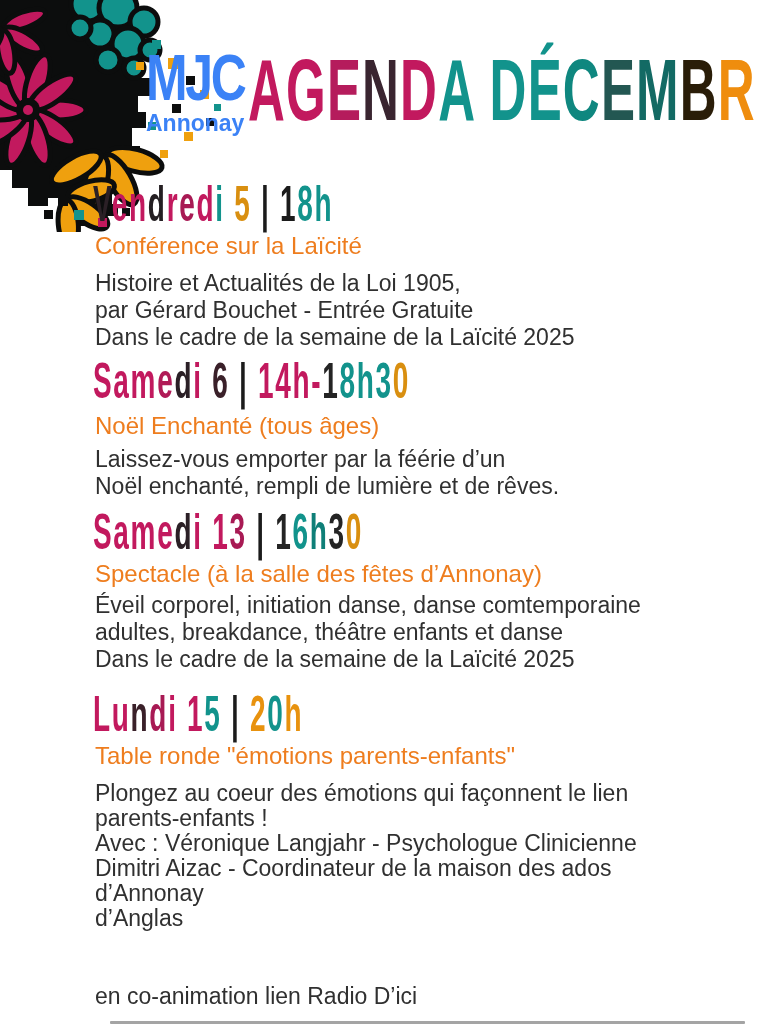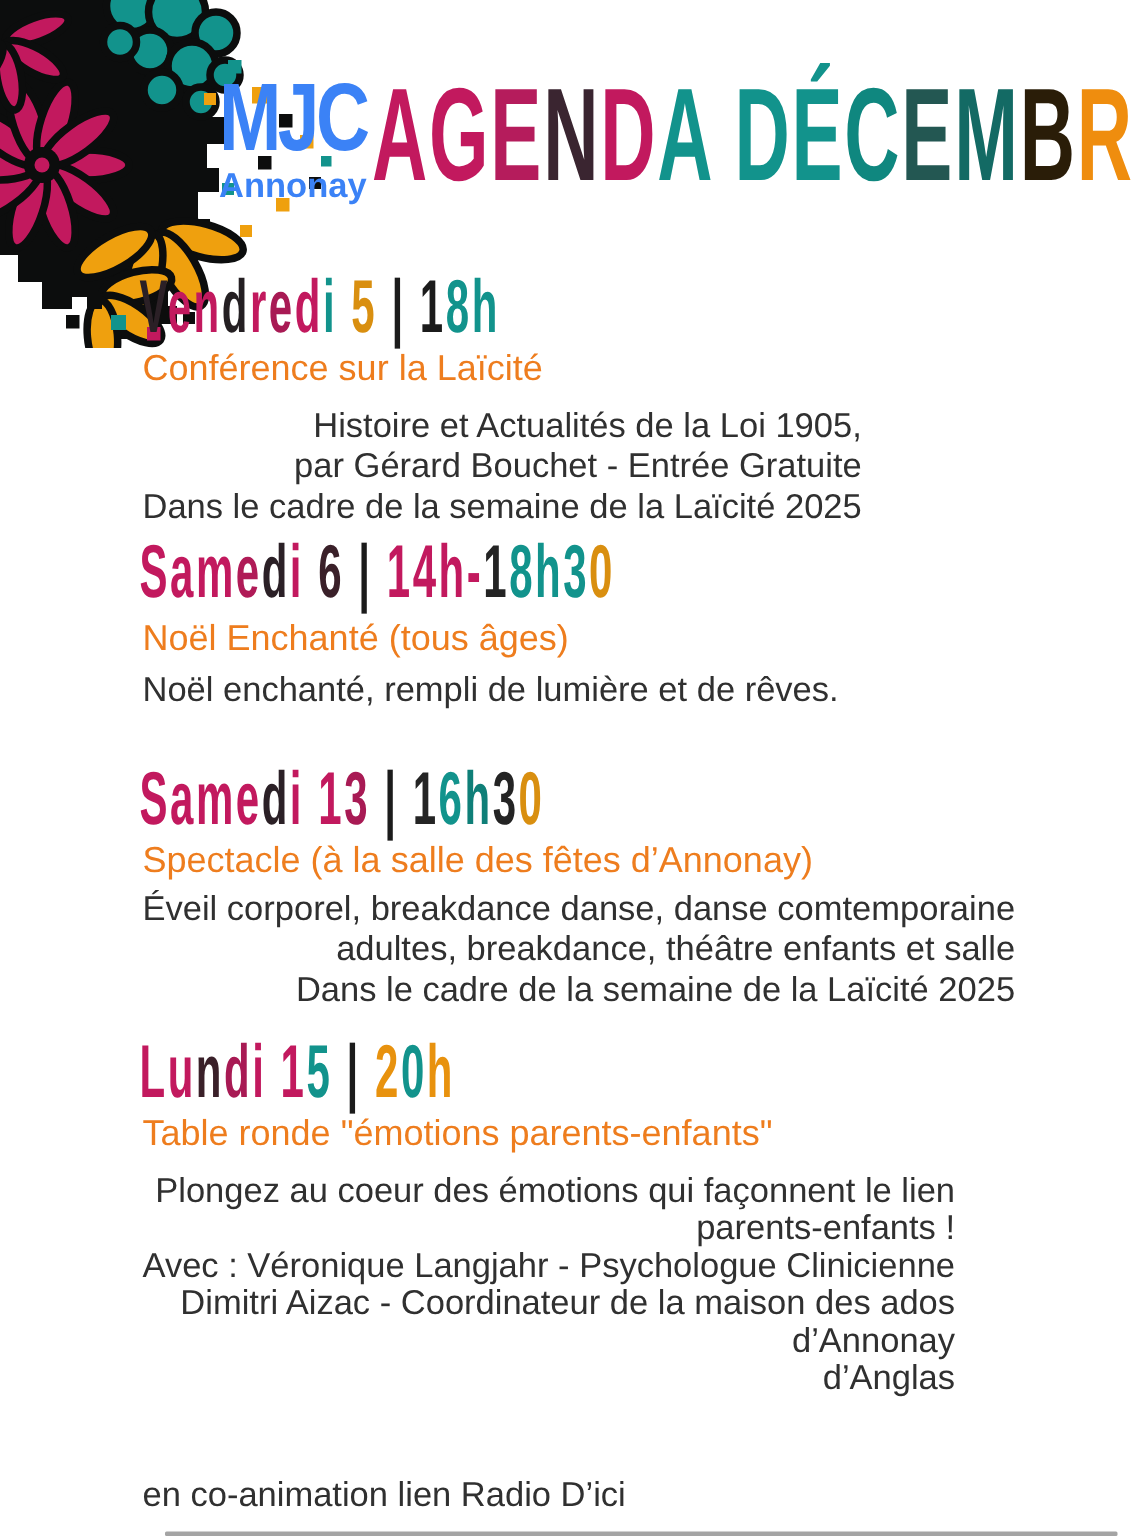--- a/index.html
+++ b/index.html
@@ -29,21 +29,21 @@
     position:absolute;left:93px;margin:0;white-space:nowrap;
     font-size:50px;font-weight:700;letter-spacing:3px;line-height:1;
     transform:scaleX(.56);transform-origin:left top;color:#1b1b1b;
   }
   .ev-sub{
     position:absolute;left:95px;margin:0;white-space:nowrap;
     font-size:24px;font-weight:400;color:#ee7d1e;line-height:1.2;
   }
   .ev-body{
     position:absolute;left:95px;margin:0;color:#303030;
-    font-size:23px;line-height:27px;white-space:nowrap;text-align:right;
+    font-size:23px;line-height:27px;white-space:nowrap;
   }
   .ev-body.tight{line-height:25px;}
   .note{
     position:absolute;left:95px;color:#303030;font-size:23px;white-space:nowrap;
   }
   .crop-strip{
     position:absolute;left:110px;top:1021px;width:635px;height:3px;
     background:#5a5a5a;opacity:.55;border-radius:1px;
   }
 </style>
@@ -176,28 +176,29 @@
     <h3 class="ev-sub" style="top:232px">Conférence sur la Laïcité</h3>
     <div class="ev-body" style="top:270px">
       <div>Histoire et Actualités de la Loi 1905,</div>
       <div>par Gérard Bouchet - Entrée Gratuite</div>
       <div>Dans le cadre de la semaine de la Laïcité 2025</div>
     </div>
 
     <h2 class="ev-head" style="top:356px"><span style="color: rgb(194, 25, 94);">S</span><span style="color: rgb(194, 25, 94);">a</span><span style="color: rgb(194, 25, 94);">m</span><span style="color: rgb(176, 27, 87);">e</span><span style="color: rgb(43, 32, 38);">d</span><span style="color: rgb(194, 25, 94);">i</span><span> </span><span style="color: rgb(58, 32, 41);">6</span><span> </span><span style="color: rgb(27, 27, 27);">|</span><span> </span><span style="color: rgb(194, 25, 94);">1</span><span style="color: rgb(194, 25, 94);">4</span><span style="color: rgb(194, 25, 94);">h</span><span style="color: rgb(194, 25, 94);">-</span><span style="color: rgb(36, 36, 36);">1</span><span style="color: rgb(18, 147, 140);">8</span><span style="color: rgb(18, 147, 140);">h</span><span style="color: rgb(18, 147, 140);">3</span><span style="color: rgb(217, 143, 16);">0</span></h2>
     <h3 class="ev-sub" style="top:412px">Noël Enchanté (tous âges)</h3>
     <div class="ev-body" style="top:446px">
+      <div>Laissez-vous emporter par la féérie d’un</div>
       <div>Noël enchanté, rempli de lumière et de rêves.</div>
     </div>
 
     <h2 class="ev-head" style="top:507px"><span style="color: rgb(194, 25, 94);">S</span><span style="color: rgb(194, 25, 94);">a</span><span style="color: rgb(194, 25, 94);">m</span><span style="color: rgb(194, 25, 94);">e</span><span style="color: rgb(43, 32, 38);">d</span><span style="color: rgb(194, 25, 94);">i</span><span> </span><span style="color: rgb(194, 25, 94);">1</span><span style="color: rgb(168, 26, 84);">3</span><span> </span><span style="color: rgb(27, 27, 27);">|</span><span> </span><span style="color: rgb(36, 36, 36);">1</span><span style="color: rgb(18, 147, 140);">6</span><span style="color: rgb(15, 127, 120);">h</span><span style="color: rgb(36, 36, 36);">3</span><span style="color: rgb(217, 143, 16);">0</span></h2>
     <h3 class="ev-sub" style="top:560px">Spectacle (à la salle des fêtes d’Annonay)</h3>
     <div class="ev-body" style="top:592px">
-      <div>Éveil corporel, breakdance danse, danse comtemporaine</div>
-      <div>adultes, breakdance, théâtre enfants et salle</div>
+      <div>Éveil corporel, initiation danse, danse comtemporaine</div>
+      <div>adultes, breakdance, théâtre enfants et danse</div>
       <div>Dans le cadre de la semaine de la Laïcité 2025</div>
     </div>
 
     <h2 class="ev-head" style="top:689px"><span style="color: rgb(194, 25, 94);">L</span><span style="color: rgb(194, 25, 94);">u</span><span style="color: rgb(58, 32, 41);">n</span><span style="color: rgb(168, 26, 84);">d</span><span style="color: rgb(194, 25, 94);">i</span><span> </span><span style="color: rgb(194, 25, 94);">1</span><span style="color: rgb(18, 147, 140);">5</span><span> </span><span style="color: rgb(27, 27, 27);">|</span><span> </span><span style="color: rgb(232, 146, 14);">2</span><span style="color: rgb(18, 147, 140);">0</span><span style="color: rgb(232, 146, 14);">h</span></h2>
     <h3 class="ev-sub" style="top:742px">Table ronde "émotions parents-enfants"</h3>
     <div class="ev-body tight" style="top:781px">
       <div>Plongez au coeur des émotions qui façonnent le lien</div>
       <div>parents-enfants !</div>
       <div>Avec : Véronique Langjahr - Psychologue Clinicienne</div>
       <div>Dimitri Aizac - Coordinateur de la maison des ados</div>

